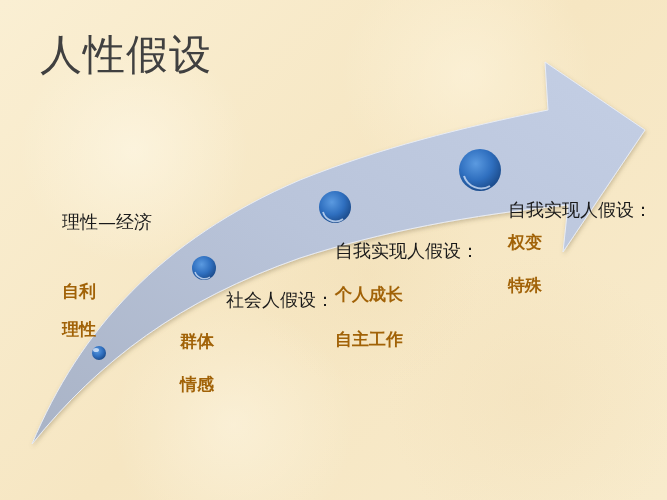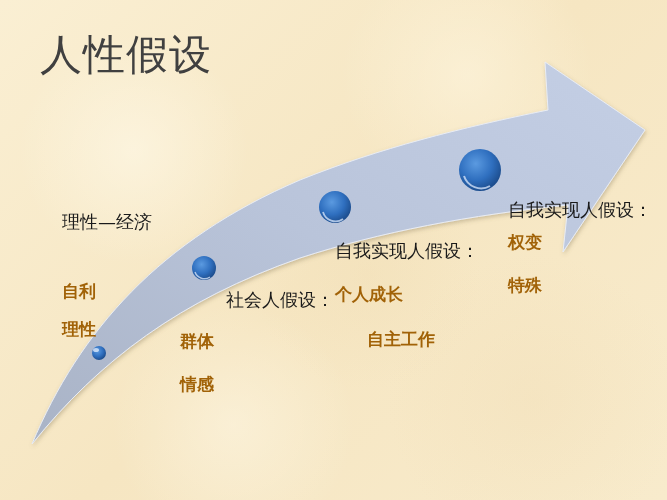--- a/index.html
+++ b/index.html
@@ -106,17 +106,17 @@
 </div>
 <div class="kw" style="left:62px; top:280px;">自利</div>
 <div class="kw" style="left:62px; top:318px;">理性</div>
 
 <div class="label" style="left:194px; top:286px;margin-left:32px;">社会人假设：</div>
 <div class="kw" style="left:180px; top:330px;">群体</div>
 <div class="kw" style="left:180px; top:373px;">情感</div>
 
 <div class="label" style="left:335px; top:237px;">自我实现人假设：</div>
 <div class="kw" style="left:335px; top:283px;">个人成长</div>
-<div class="kw" style="left:335px; top:328px;margin-left:32px;">自主工作</div>
+<div class="kw" style="left:335px; top:328px;">自主工作</div>
 
 <div class="label" style="left:508px; top:196px;">自我实现人假设：</div>
 <div class="kw" style="left:508px; top:231px;">权变</div>
 <div class="kw" style="left:508px; top:274px;">特殊</div>
 
 </body></html>

